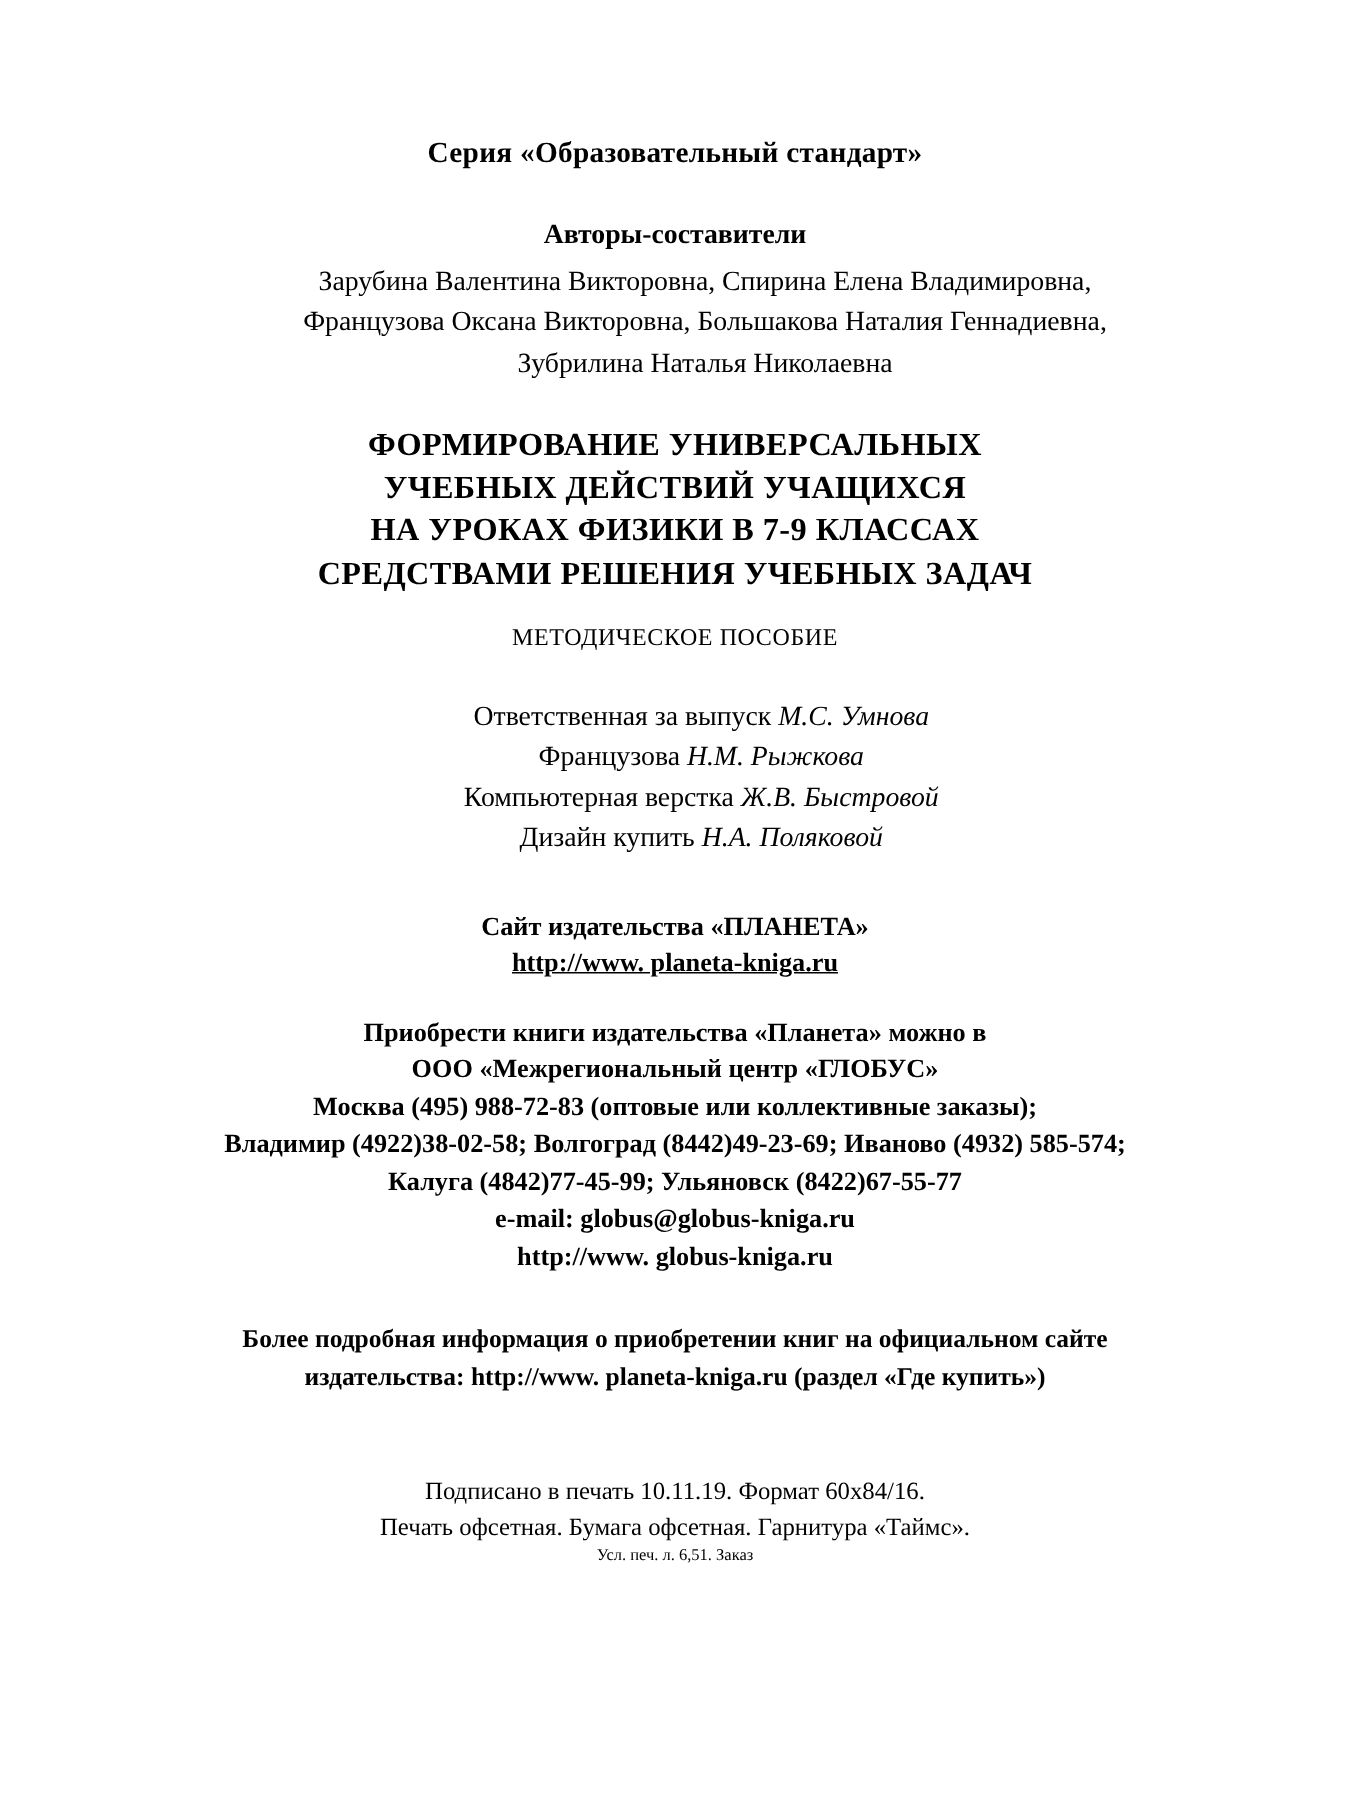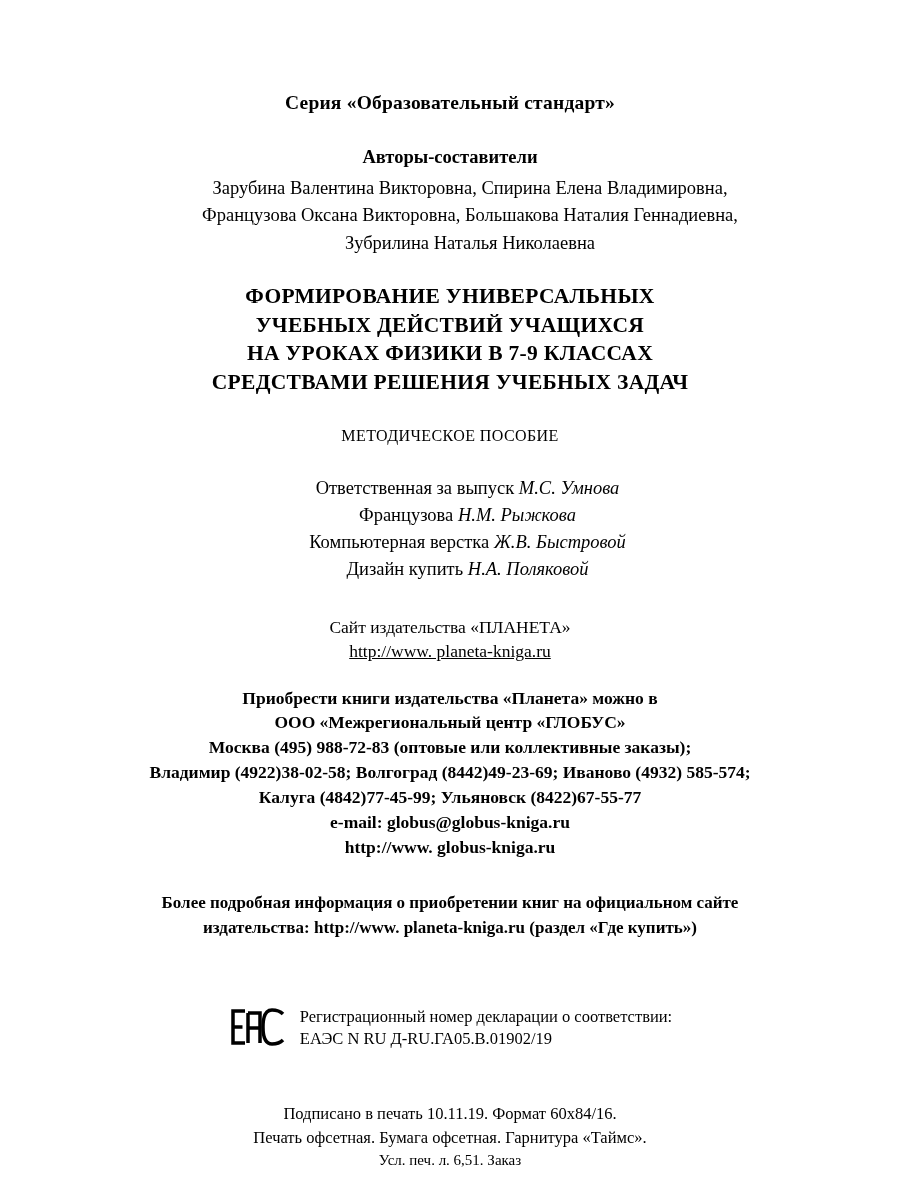--- a/index.html
+++ b/index.html
@@ -49,39 +49,39 @@
   .main-title {
     margin-top: 25px;
     font-size: 21.5px;
     font-weight: bold;
     line-height: 1.33;
     letter-spacing: 0.3px;
   }
 
   
   .subtitle {
-    margin-top: 30px;
+    margin-top: 20px;
     font-size: 16px;
     letter-spacing: 0.4px;
   }
 
   
   .credits {
     margin-top: 30px;
     font-size: 18.5px;
     line-height: 1.46;
     padding-left: 35px;
   }
   .credits .name { font-style: italic; }
 
   
   .site-block {
     margin-top: 32px;
     font-size: 17.5px;
-    font-weight: normal;
+    font-weight: bold;
     line-height: 1.4;
   }
   .site-url {
     text-decoration: underline;
   }
 
   
   .purchase {
     margin-top: 22px;
     font-size: 17.5px;
@@ -119,21 +119,21 @@
     text-align: left;
   }
 
   
   .imprint {
     margin-top: 52px;
     font-size: 16.5px;
     line-height: 1.45;
   }
   .imprint .small {
-    font-size: 15px;
+    font-size: 11px;
   }
 </style>
 </head>
 <body>
 
 <div class="page">
 
   <div class="center series-line">Серия «Образовательный стандарт»</div>
 
   <div class="center authors-heading">Авторы-составители</div>
@@ -172,40 +172,20 @@
     <div>Калуга (4842)77-45-99;  Ульяновск (8422)67-55-77</div>
     <div>e-mail: globus@globus-kniga.ru</div>
     <div>http://www. globus-kniga.ru</div>
   </div>
 
   <div class="center moreinfo">
     <div>Более подробная информация о приобретении книг на официальном сайте</div>
     <div>издательства: http://www. planeta-kniga.ru (раздел «Где купить»)</div>
   </div>
 
-  <div class="eac-row">
-    <svg class="eac-mark" viewBox="0 0 120 76" aria-hidden="true">
-
-      <g fill="none" stroke="#000000" stroke-width="7">
-
-        <path d="M34 6 L10 6 L10 70 L34 70"></path>
-        <path d="M10 38 L29 38"></path>
-
-        <path d="M40 70 L40 18 L40 10"></path>
-        <path d="M40 10 L64 10 L64 70"></path>
-        <path d="M40 40 L64 40"></path>
-
-        <path d="M110 12 C104 6 96 4 88 4 C76 4 70 14 70 38 C70 62 76 72 88 72 C96 72 104 70 110 64"></path>
-      </g>
-    </svg>
-    <div class="eac-text">
-      <div>Регистрационный номер декларации о соответствии:</div>
-      <div>ЕАЭС N RU Д-RU.ГА05.В.01902/19</div>
-    </div>
-  </div>
 
   <div class="center imprint">
     <div>Подписано в печать 10.11.19. Формат 60х84/16.</div>
     <div>Печать офсетная. Бумага офсетная. Гарнитура «Таймс».</div>
     <div class="small">Усл. печ. л. 6,51. Заказ</div>
   </div>
 
 </div>
 
 </body></html>

